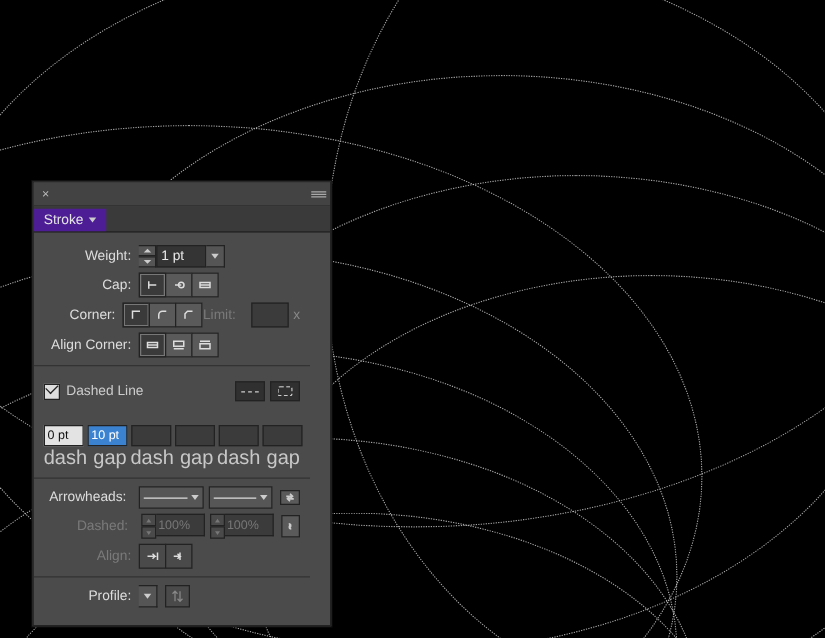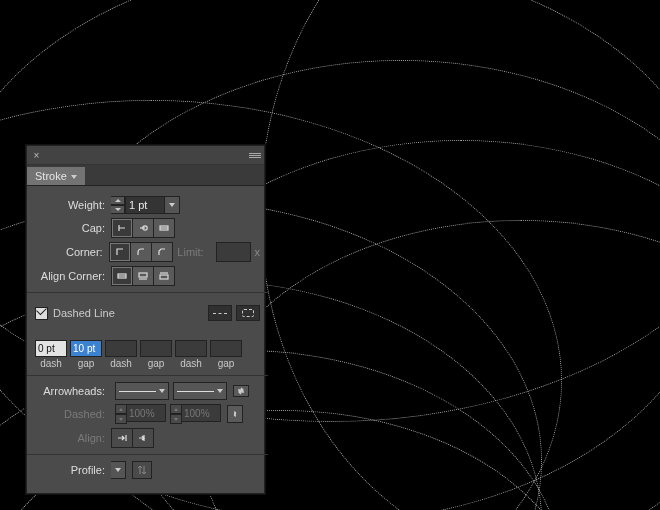--- a/index.html
+++ b/index.html
@@ -15,24 +15,24 @@
   .c7{left:-200px;top:200px;width:740px;height:520px;border-color:#237fa6}
   .c8{left:-140px;top:280px;width:680px;height:480px;border-color:#1d6b93}
   .c9{left:-80px;top:350px;width:640px;height:440px;border-color:#17577f}
   .c10{left:-20px;top:410px;width:600px;height:400px;border-color:#133f66}
   .c11{left:260px;top:-140px;width:580px;height:700px;border-color:#2c6bd9;border-style:solid;opacity:.5}
 
   .panel{position:absolute;left:26px;top:145px;width:237px;background:#4b4b4b;border:1px solid #222;box-shadow:0 0 0 1px #111;}
   .titlebar{height:18px;background:#434343;display:flex;align-items:center;padding:0 4px;border-bottom:1px solid #333}
   .close{width:11px;height:11px;display:flex;align-items:center;justify-content:center;color:#bbb;font-size:10px;cursor:pointer}
   .tabrow{background:#3a3a3a;padding:0;border-bottom:1px solid #222}
-  .tab{display:inline-block;padding:3px 8px;background:#737373;color:#e4e4e4;font-size:11px;margin-top:2px}
+  .tab{display:inline-block;padding:3px 8px;background:#4c1d95;color:#e4e4e4;font-size:11px;margin-top:2px}
   .tab.tri::after{content:"";display:inline-block;margin-left:4px;border-top:4px solid #ccc;border-left:3px solid transparent;border-right:3px solid transparent;vertical-align:middle}
 
-  .body{padding:6px 4px 10px 8px}
+  .body{padding:6px 24px 10px 8px}
   .row{display:flex;align-items:center;margin:4px 0;min-height:18px}
   .lbl{width:70px;text-align:right;padding-right:6px;color:#ddd;font-size:11px}
   .lbl.dim{color:#7a7a7a}
   .lbl.sm{width:48px}
 
   .numbox{display:flex;height:18px}
   .numbox input{width:40px;height:18px;box-sizing:border-box;background:#343434;color:#eaeaea;border:1px solid #222;font-size:11px;padding:0 3px}
   .stepper{width:14px;display:flex;flex-direction:column}
   .stepper span{flex:1;background:#555;border:1px solid #222;border-left:none;display:flex;align-items:center;justify-content:center}
   .stepper span::before{content:"";border-left:3px solid transparent;border-right:3px solid transparent}
@@ -57,21 +57,21 @@
   .dashopt{width:22px;height:14px;background:#303030;border:1px solid #222;display:flex;align-items:center;justify-content:center}
   .dashopt span{display:block}
   .do1 span{width:14px;border-top:1px dashed #ccc}
   .do2 span{width:10px;height:6px;border:1px dashed #ccc;border-radius:2px}
 
   .dashvals{display:flex;gap:3px;margin-top:19px}
   .dashvals input{width:32px;height:17px;box-sizing:border-box;background:#e3e3e3;color:#111;border:1px solid #222;font-size:10px;text-align:left;padding:0 2px}
   .dashvals input.sel{background:#3b82d0;color:#fff}
   .dashvals input.empty{background:#3b3b3b}
   .dashlab{display:flex;gap:3px;margin-top:1px}
-  .dashlab span{width:32px;text-align:center;font-size:10px;color:#c8c8c8}
+  .dashlab span{width:32px;text-align:right;font-size:16px;color:#c8c8c8}
 
   .arrowdd{width:46px;height:16px;background:#565656;border:1px solid #222;margin-left:4px;display:flex;align-items:center;padding:0 3px}
   .arrowdd .line{flex:1;height:1px;background:#ddd}
   .arrowdd .car{margin-left:3px;border-top:4px solid #ccc;border-left:3px solid transparent;border-right:3px solid transparent}
   .linkcol{display:flex;flex-direction:column;gap:1px;margin-left:6px}
   .linkbtn{width:14px;height:10px;background:#5a5a5a;border:1px solid #222;display:flex;align-items:center;justify-content:center}
   .linkbtn svg{width:8px;height:8px;stroke:#ccc;fill:none;stroke-width:1.4}
 
   .scalebox{display:flex;align-items:flex-start;margin-left:4px}
   .scalebox .st{width:12px;display:flex;flex-direction:column}

